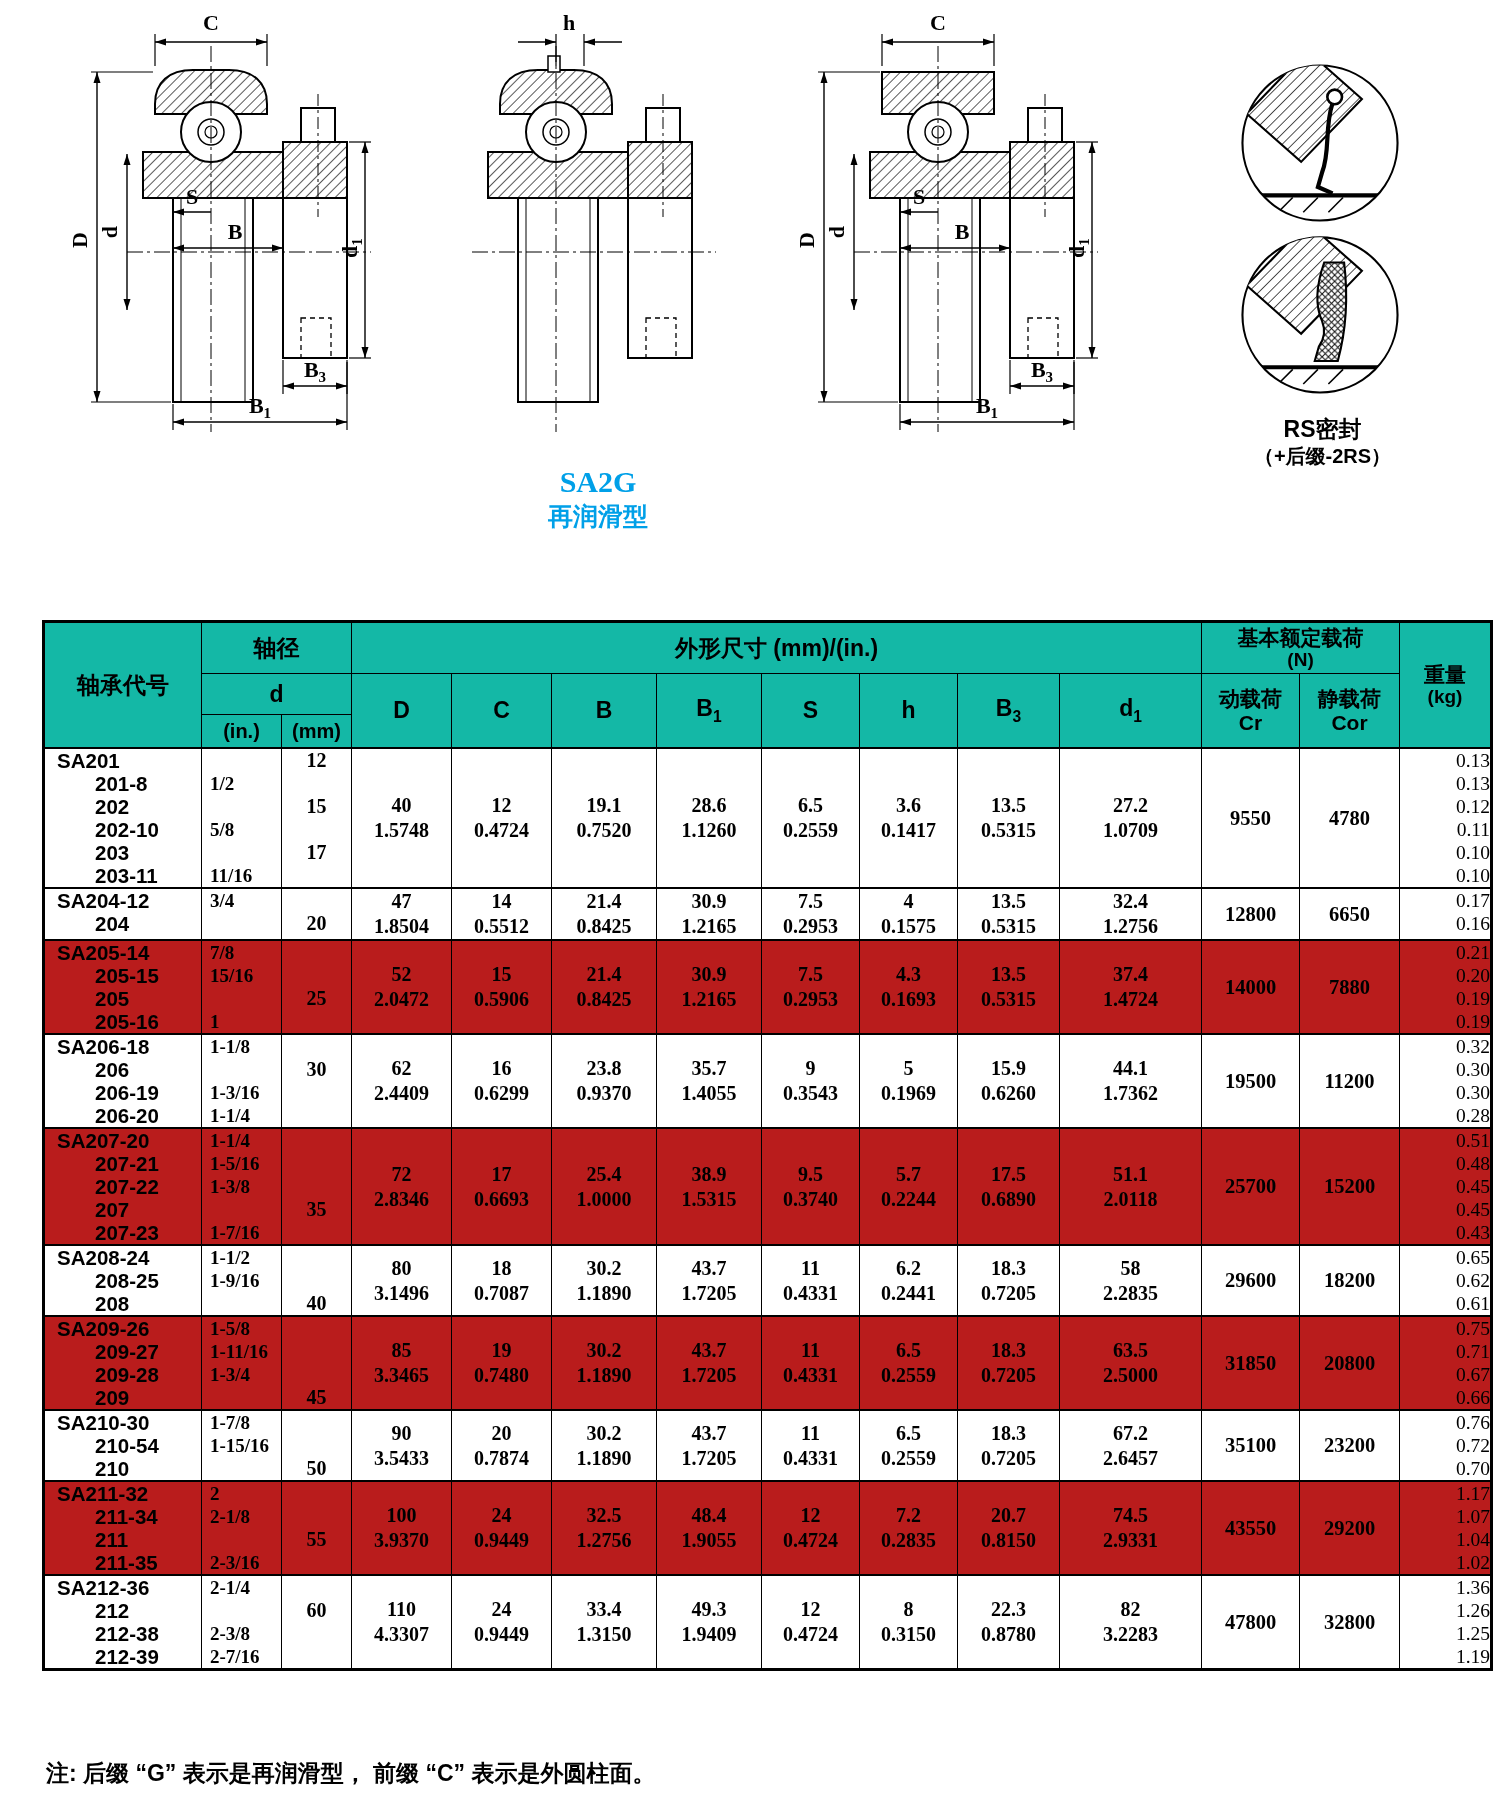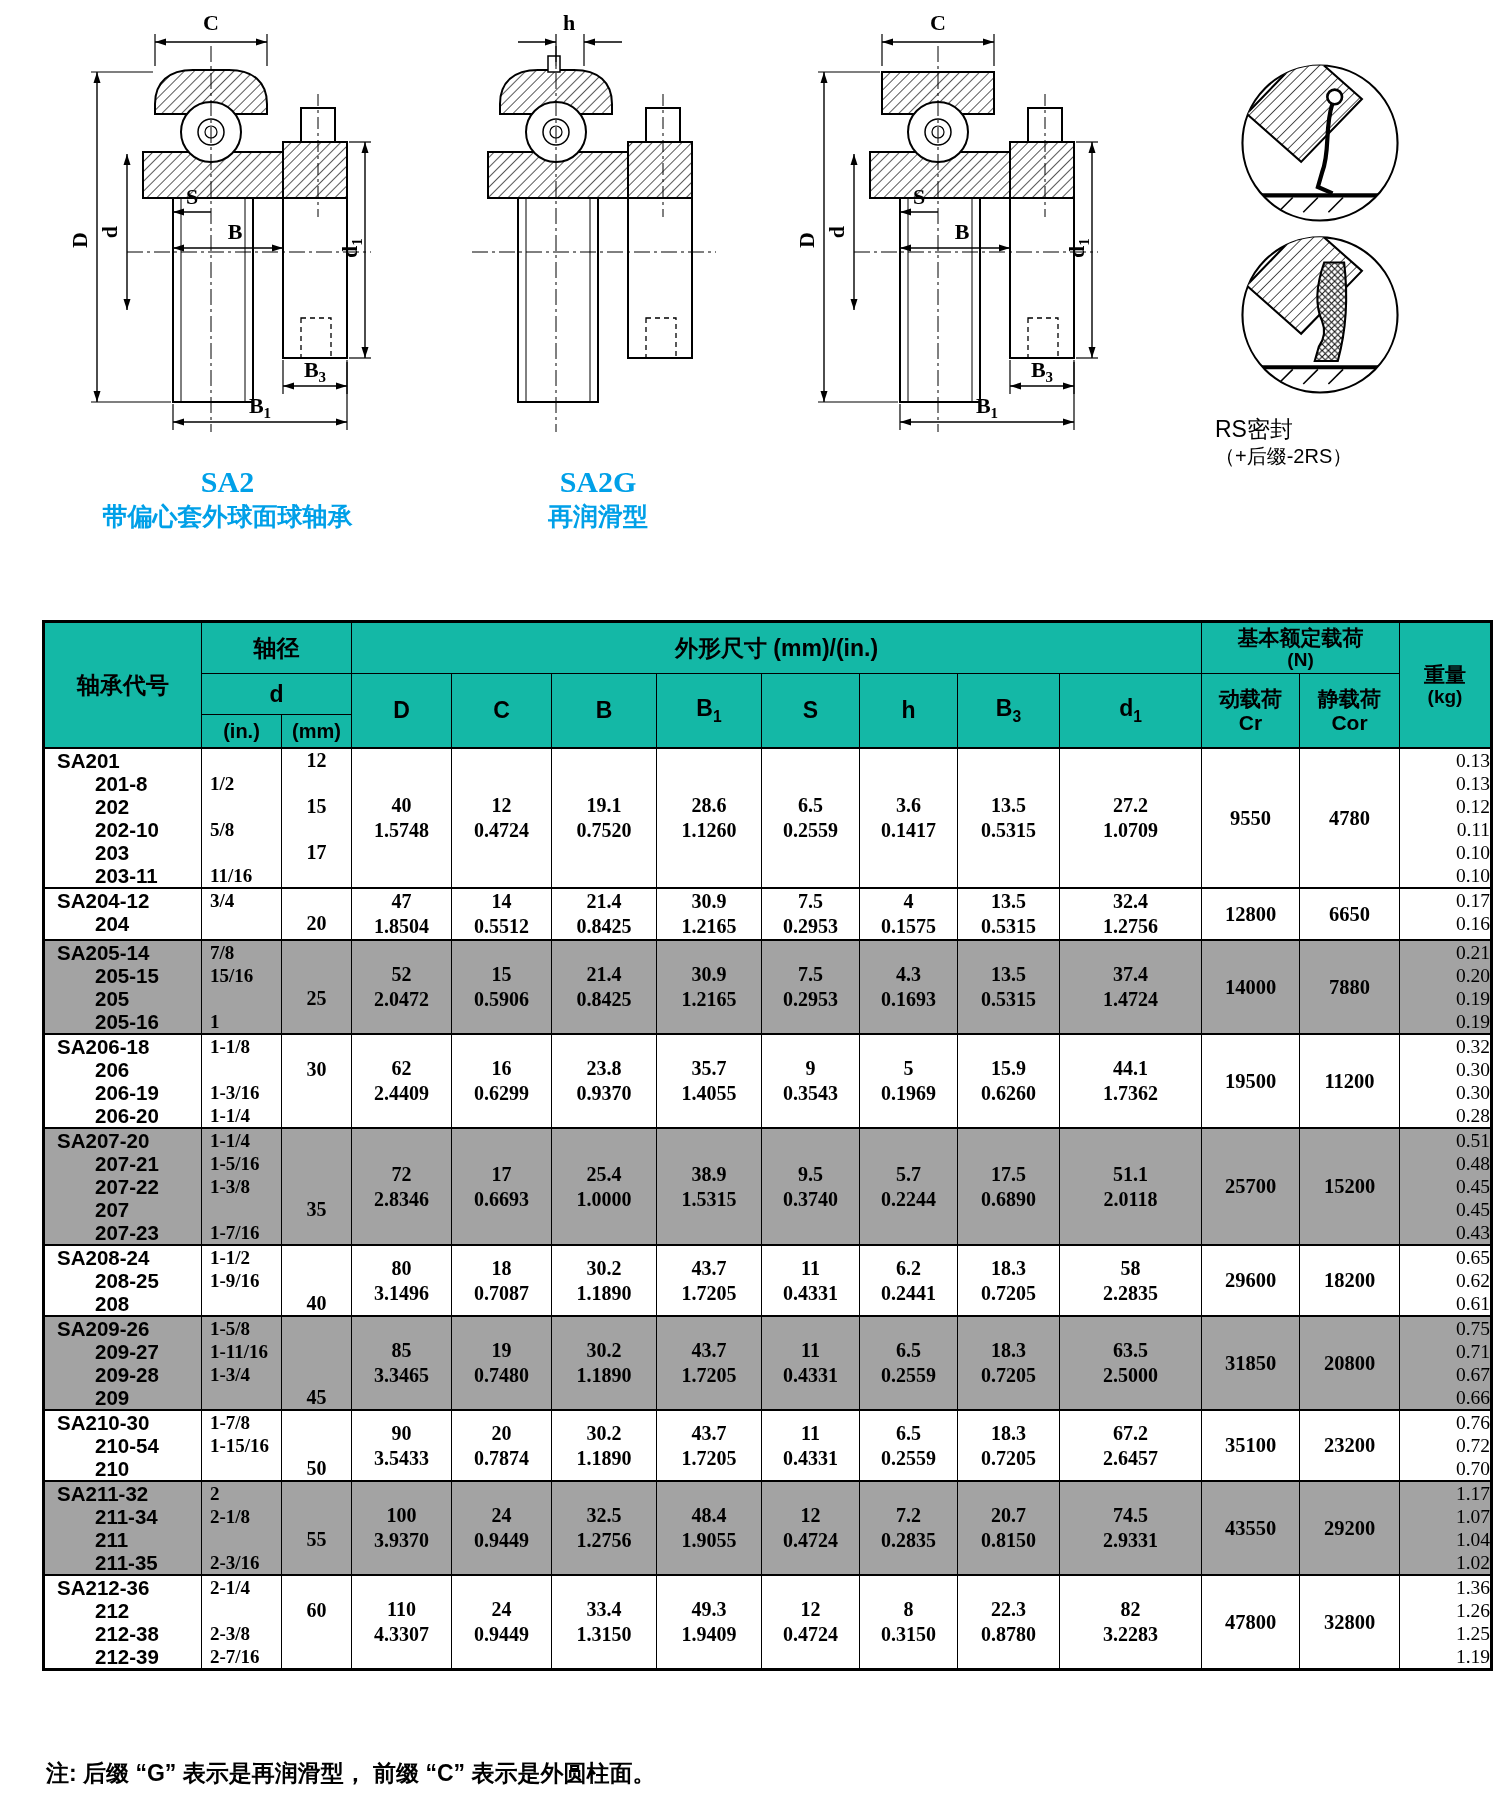--- a/index.html
+++ b/index.html
@@ -8,34 +8,34 @@
   .fig-sa2{left:55px;width:345px;}
   .fig-sa2g{left:448px;width:300px;}
   .fig-csa2{left:782px;width:345px;}
   .fig svg{display:block;margin:0 auto;}
   .fig-cap{text-align:center;}
   .fig-code{font-family:"Liberation Serif",serif;font-weight:bold;font-size:30px;color:#00a0e8;margin-top:16px;line-height:32px;}
   .fig-name{font-weight:bold;font-size:25px;color:#00a0e8;margin-top:4px;line-height:28px;}
   .fig-csa2 .fig-cap{transform:translateX(52px);}
   .fig-csa2 .fig-code{margin-top:8px;}
   .seal-fig{position:absolute;left:1215px;top:55px;width:215px;}
-  .seal-cap{text-align:left;font-weight:normal;}
+  .seal-cap{text-align:center;font-weight:bold;}
   .seal-title{font-size:23px;line-height:28px;margin-top:6px;}
   .seal-sub{font-size:20px;line-height:26px;}
   table.spec{border-collapse:collapse;table-layout:fixed;position:absolute;left:42px;top:620px;width:1448px;border:3.5px solid #000;background:#fff;}
   table.spec th,table.spec td{border:1.5px solid #000;padding:0;overflow:hidden;}
   table.spec thead th{background:#14b8a6;font-weight:bold;}
   table.spec thead tr.r1 th{height:50px;font-size:23px;}
   table.spec thead tr.r2 th{height:40px;font-size:23px;}
   table.spec thead tr.r3 th{height:32px;font-size:20px;}
   table.spec thead th .sm{font-size:19px;line-height:20px;font-weight:bold;}
   table.spec thead th .t1{font-size:21px;line-height:24px;}
   table.spec thead th sub{font-size:68%;}
   table.spec tbody td{border-top:2.5px solid #000;}
-  tr.shaded td{background:#a3a3a3;}
+  tr.shaded td{background:#b91c1c;}
   td.stack{vertical-align:top;padding:4px 0 4px 0;}
   .ln{height:23px;line-height:23px;white-space:nowrap;}
   td.codes .ln{font-family:"Liberation Sans",sans-serif;font-weight:bold;font-size:20.5px;text-align:left;padding-left:12px;}
   td.codes .ln.sub{padding-left:50px;}
   td.din .ln{font-family:"Liberation Serif",serif;font-weight:bold;font-size:19px;text-align:left;padding-left:8px;}
   td.dmm .ln{font-family:"Liberation Serif",serif;font-weight:bold;font-size:20px;text-align:center;}
   td.dim{font-family:"Liberation Serif",serif;font-weight:bold;font-size:20px;text-align:center;vertical-align:middle;}
   td.dim div{line-height:25px;}
   td.load{font-family:"Liberation Serif",serif;font-weight:bold;font-size:20.5px;text-align:center;vertical-align:middle;}
   td.wt .ln{font-family:"Liberation Serif",serif;font-weight:normal;font-size:19.5px;text-align:right;}
@@ -113,24 +113,20 @@
         <polygon points="312,420 301,423.5 301,416.5" fill="#000"></polygon>
         <text x="225" y="411" text-anchor="middle" font-family="&quot;Liberation Serif&quot;,serif" font-weight="bold" font-size="22" fill="#000">B<tspan dy="5" font-size="15">1</tspan></text>
         <line x1="314" y1="140" x2="336" y2="140" stroke="#000" stroke-width="1.2"></line>
         <line x1="314" y1="356" x2="336" y2="356" stroke="#000" stroke-width="1.2"></line>
         <line x1="330" y1="140" x2="330" y2="356" stroke="#000" stroke-width="1.4"></line>
         <polygon points="330,140 333.5,151 326.5,151" fill="#000"></polygon>
         <polygon points="330,356 326.5,345 333.5,345" fill="#000"></polygon>
         <text x="322" y="246" text-anchor="middle" font-family="&quot;Liberation Serif&quot;,serif" font-weight="bold" font-size="22" fill="#000" transform="rotate(-90 322 246)">d<tspan dy="5" font-size="15">1</tspan></text>
       </g>
     </svg>
-  <div class="fig-cap">
-    <div class="fig-code">SA2</div>
-    <div class="fig-name">带偏心套外球面球轴承</div>
-  </div>
 </div>
 
 <div class="fig fig-sa2g">
   <svg width="260" height="440" viewBox="62 8 260 440">
       <g>
         <path d="M94,112 L94,102 C94,80 108,68 132,68 L168,68 C192,68 206,80 206,102 L206,112 Z" fill="url(#hatch)" stroke="#000" stroke-width="2"></path>
         <rect x="142" y="54" width="12" height="16" fill="#fff" stroke="#000" stroke-width="1.5"></rect>
         <rect x="82" y="150" width="140" height="46" fill="url(#hatch)" stroke="#000" stroke-width="2"></rect>
         <rect x="222" y="140" width="64" height="56" fill="url(#hatch)" stroke="#000" stroke-width="2"></rect>
         <rect x="240" y="106" width="34" height="34" fill="#fff" stroke="#000" stroke-width="2"></rect>

